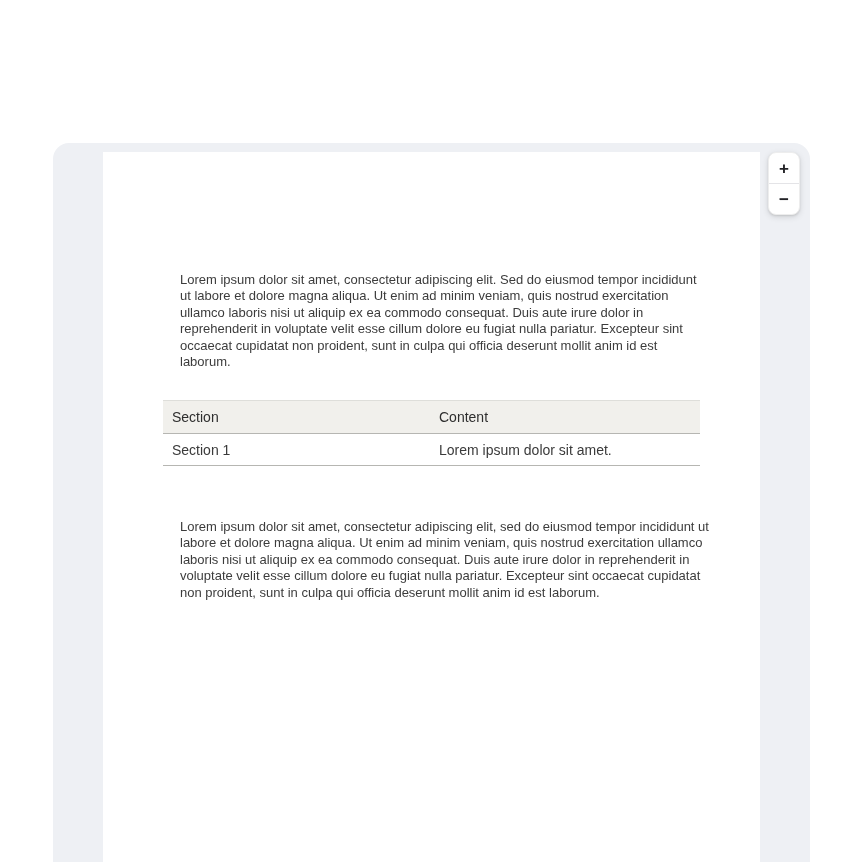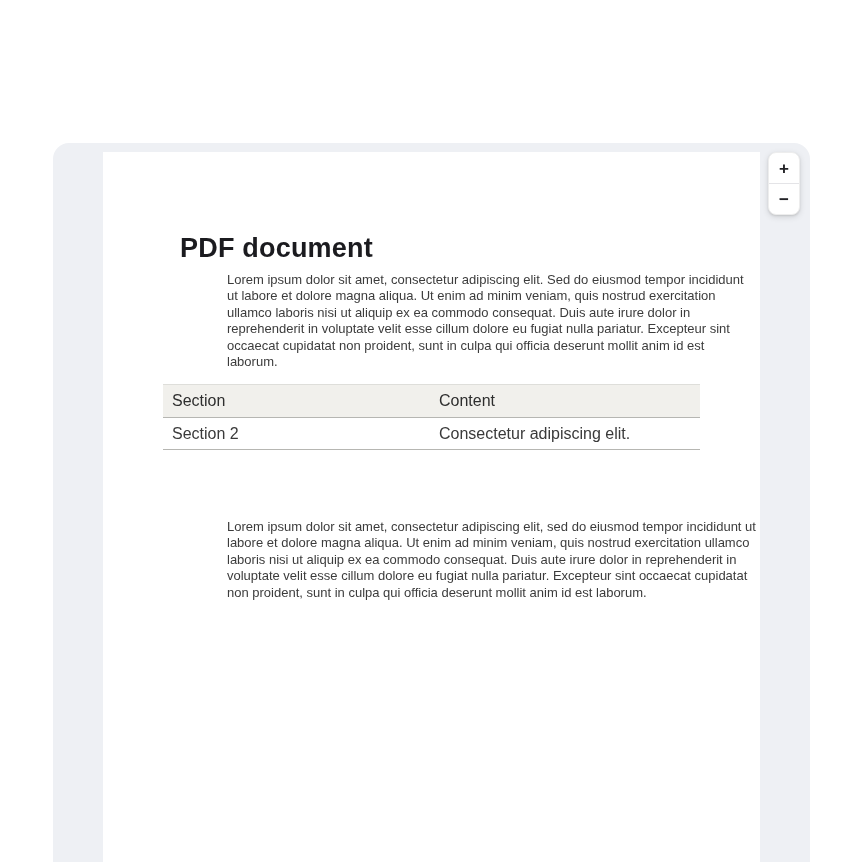--- a/index.html
+++ b/index.html
@@ -36,31 +36,30 @@
     line-height: 32px;
     font-weight: 600;
     letter-spacing: 0.2px;
     color: #1b1b1f;
   }
   .para {
     position: absolute;
     font-size: 13px;
     line-height: 16.4px;
     color: #3c3c3c;
-    margin-left: 47px;
   }
   .para1 { left: 77px; top: 120px; width: 524px; }
   .para2 { left: 77px; top: 367px; width: 537px; }
   .doc-table {
     position: absolute;
-    left: 60px; top: 232px;
+    left: 60px; top: 248px;
     width: 537px;
     border-collapse: collapse;
     table-layout: fixed;
-    font-size: 16px;
+    font-size: 14px;
     color: #3a3a3a;
   }
   .doc-table col.c1 { width: 267px; }
   .doc-table col.c2 { width: 270px; }
   .doc-table thead th {
     background: #f1f0ec;
     text-align: left;
     font-weight: 500;
     color: #2e2e2e;
     height: 33px;
@@ -105,39 +104,38 @@
   }
   .zoom-btn.zoom-out { border-top: 1px solid #e4e4e7; }
 </style>
 </head>
 <body>
 
 <div class="app">
   <div class="viewer">
 
     <div class="page">
-      <h1 class="doc-title">PDF document</h1>
 
       <p class="para para1">Lorem ipsum dolor sit amet, consectetur adipiscing elit. Sed do eiusmod tempor incididunt ut labore et dolore magna aliqua. Ut enim ad minim veniam, quis nostrud exercitation ullamco laboris nisi ut aliquip ex ea commodo consequat. Duis aute irure dolor in reprehenderit in voluptate velit esse cillum dolore eu fugiat nulla pariatur. Excepteur sint occaecat cupidatat non proident, sunt in culpa qui officia deserunt mollit anim id est laborum.</p>
 
       <table class="doc-table">
         <colgroup>
             <col class="c1">
             <col class="c2">
           </colgroup>
         <thead>
           <tr>
             <th>Section</th>
             <th>Content</th>
           </tr>
         </thead>
         <tbody>
           <tr>
-            <td>Section 2</td>
-            <td>Consectetur adipiscing elit.</td>
+            <td>Section 1</td>
+            <td>Lorem ipsum dolor sit amet.</td>
           </tr>
         </tbody>
       </table>
 
       <p class="para para2">Lorem ipsum dolor sit amet, consectetur adipiscing elit, sed do eiusmod tempor incididunt ut labore et dolore magna aliqua. Ut enim ad minim veniam, quis nostrud exercitation ullamco laboris nisi ut aliquip ex ea commodo consequat. Duis aute irure dolor in reprehenderit in voluptate velit esse cillum dolore eu fugiat nulla pariatur. Excepteur sint occaecat cupidatat non proident, sunt in culpa qui officia deserunt mollit anim id est laborum.</p>
     </div>
 
     <div class="zoom-panel">
       <button class="zoom-btn">+</button>
       <button class="zoom-btn zoom-out">−</button>

